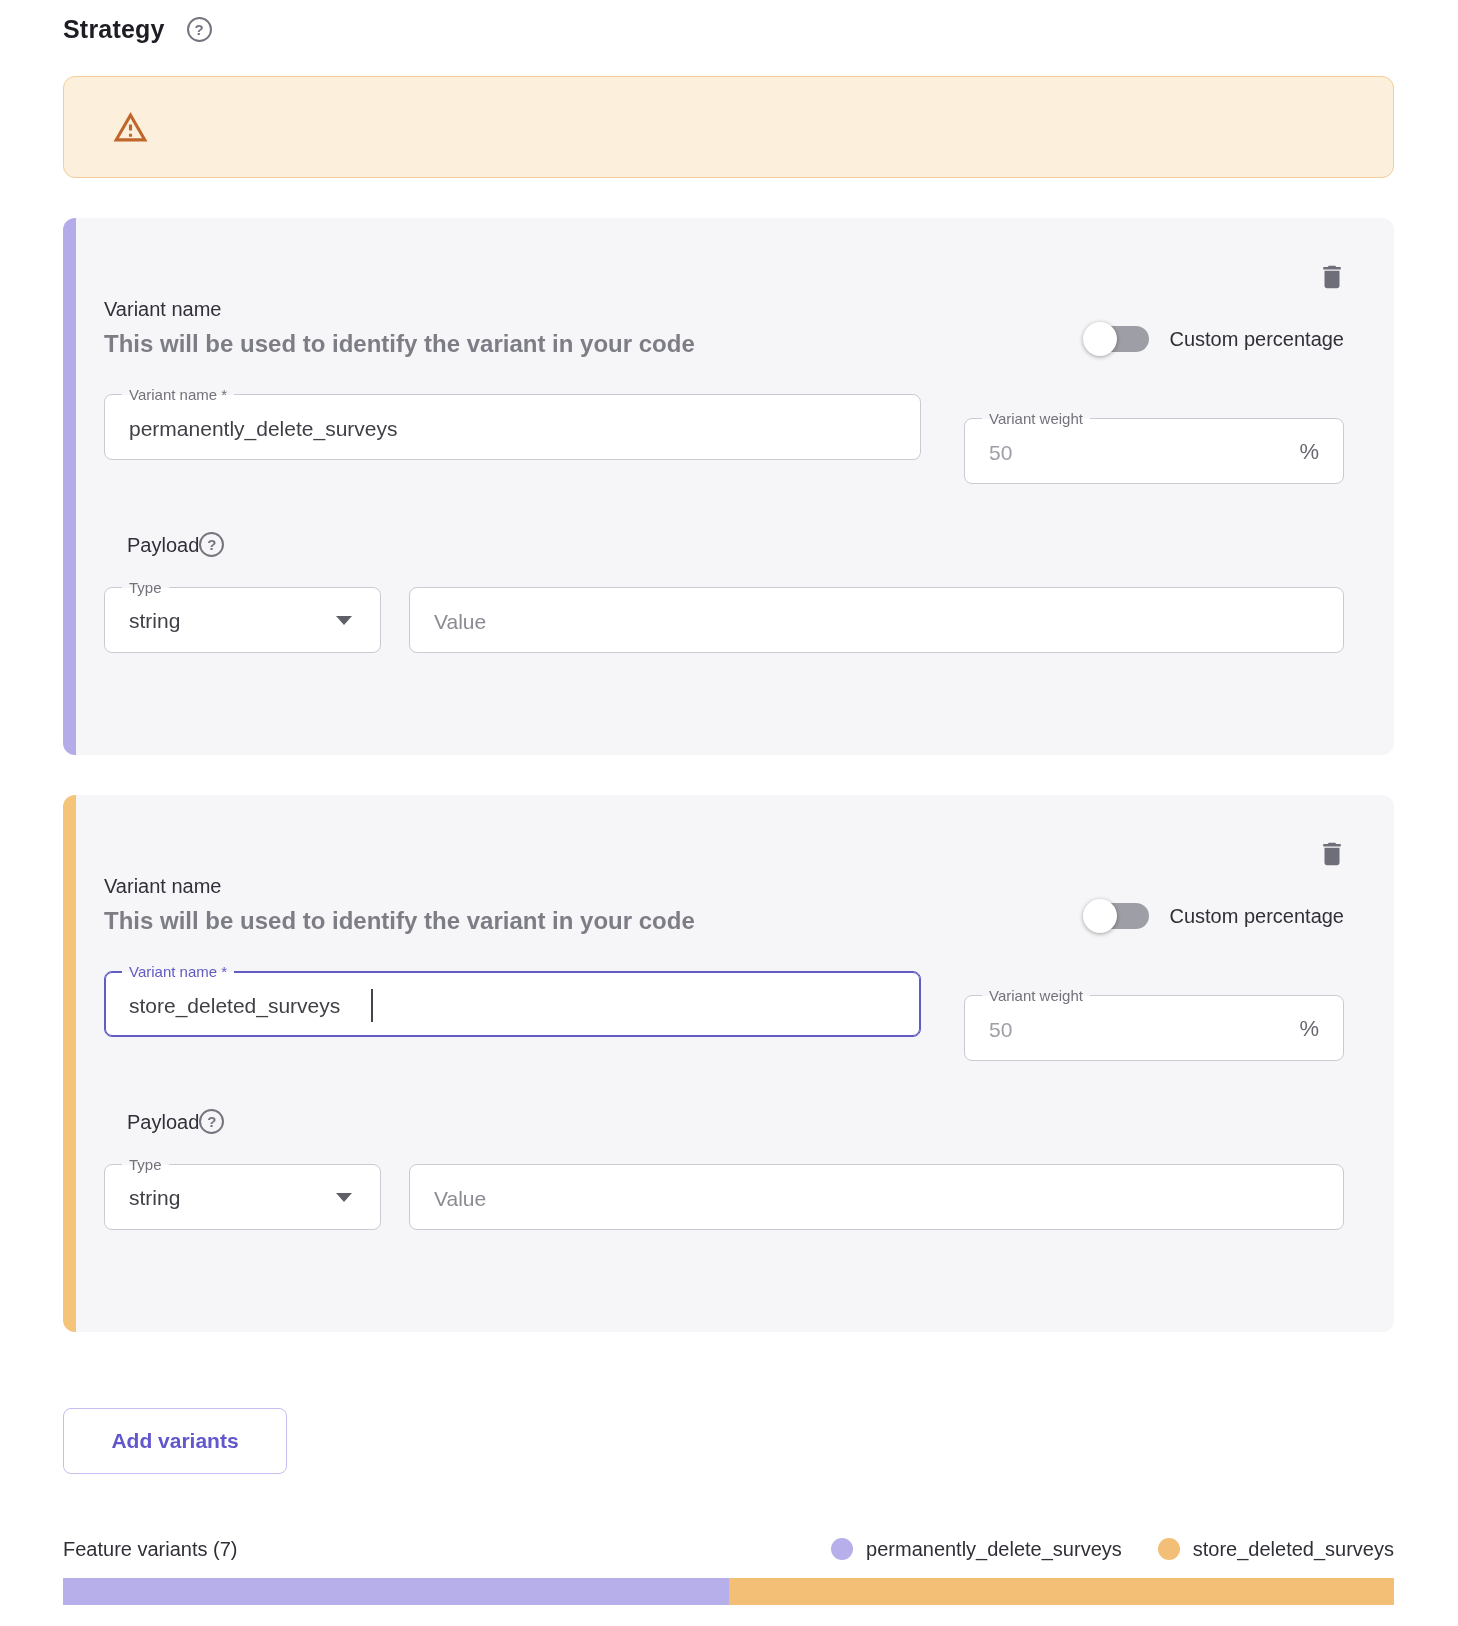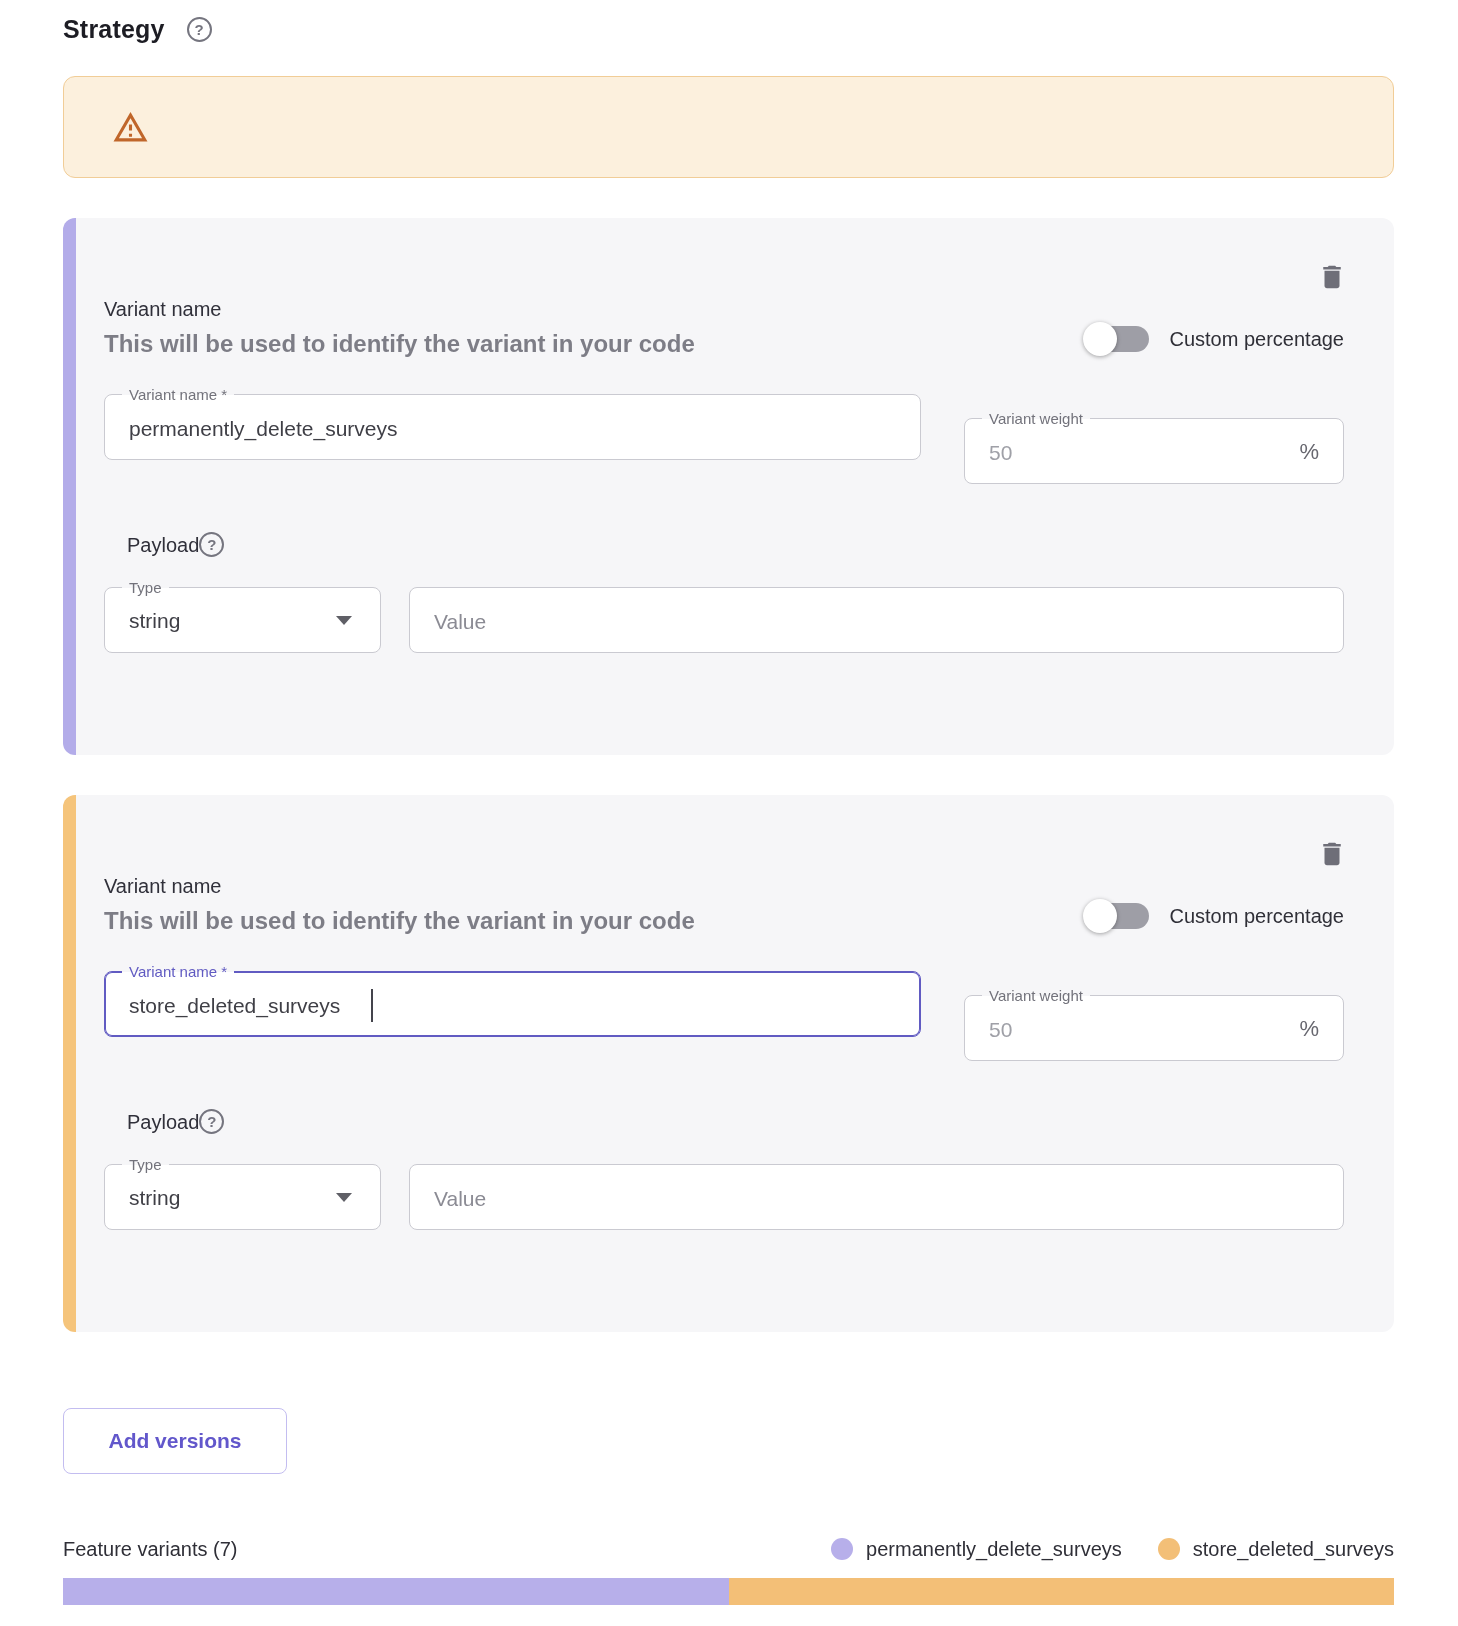--- a/index.html
+++ b/index.html
@@ -217,21 +217,21 @@
         <div class="select-value">string</div>
         <span class="caret-down"></span>
       </div>
       <div class="tfield value-field">
         <input placeholder="Value" style="">
       </div>
     </div>
   </section>
 
   
-  <button class="add-btn">Add versions</button>
+  <button class="add-btn">Add variants</button>
 
   
   <div class="footer-head">
     <span class="footer-title">Feature variants (7)</span>
     <div class="legend">
       <span class="legend-item">
         <span class="dot" style="background: rgb(183, 175, 234);"></span>
         <span>permanently_delete_surveys</span>
       </span>
       <span class="legend-item">

